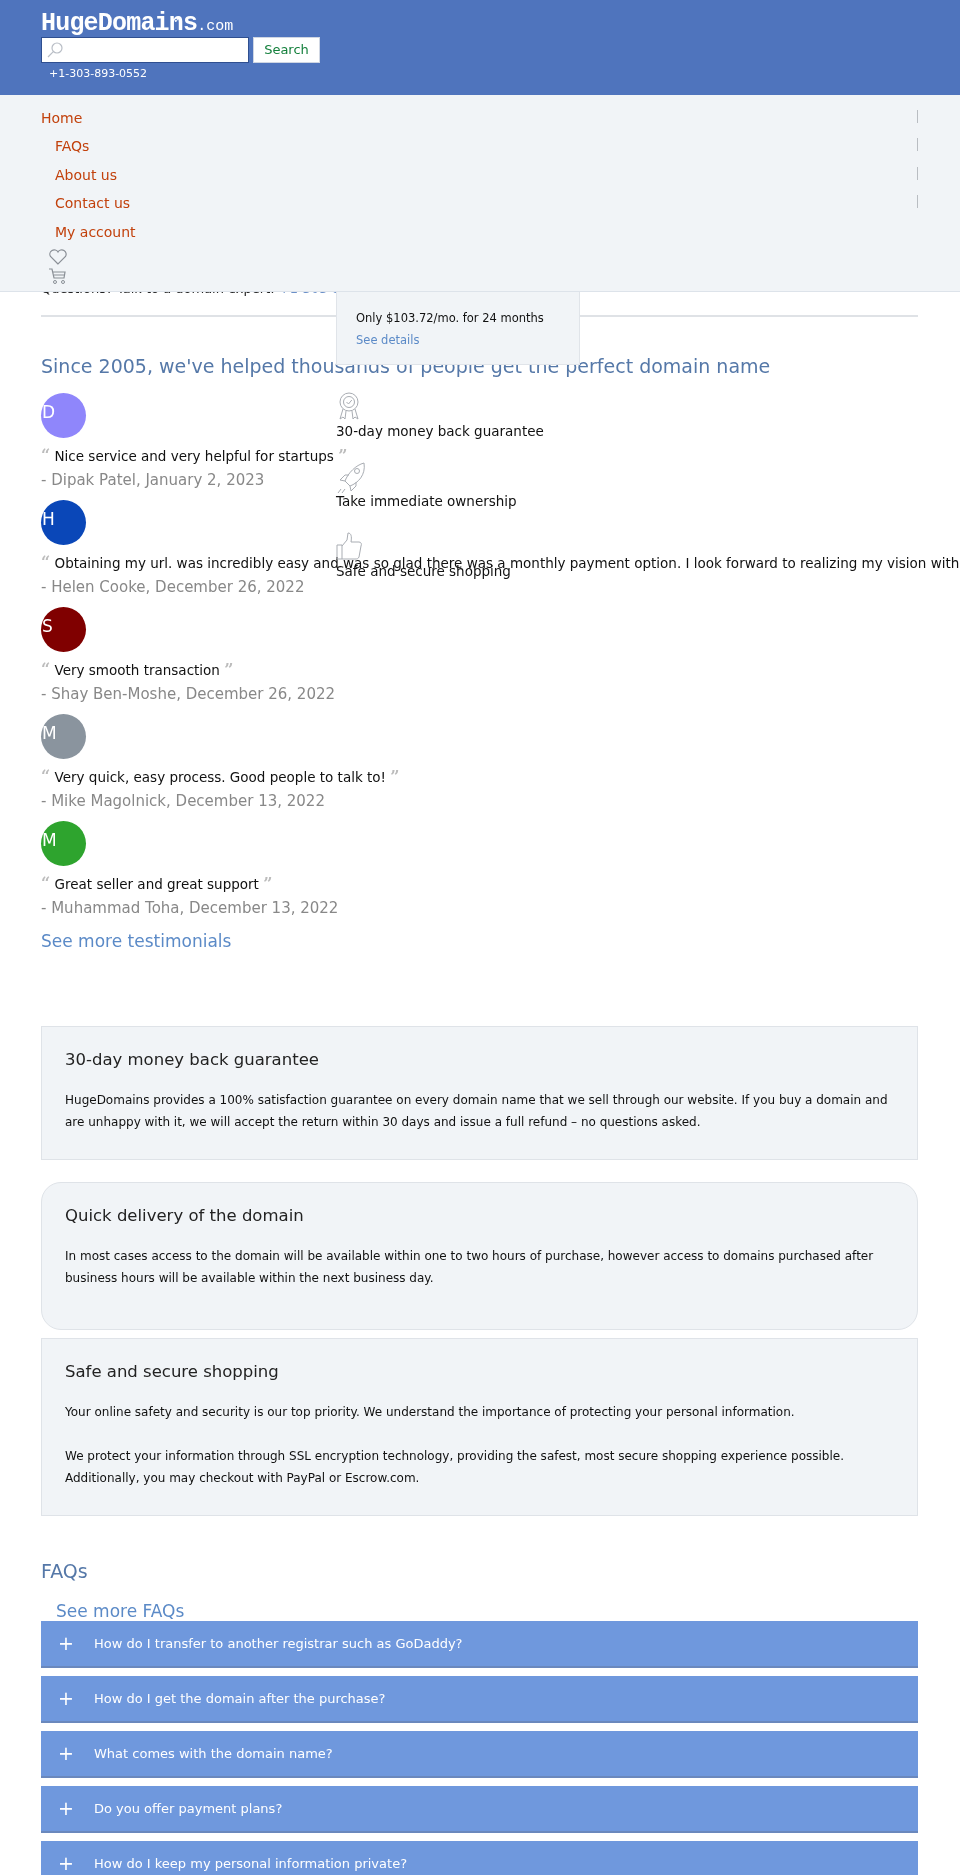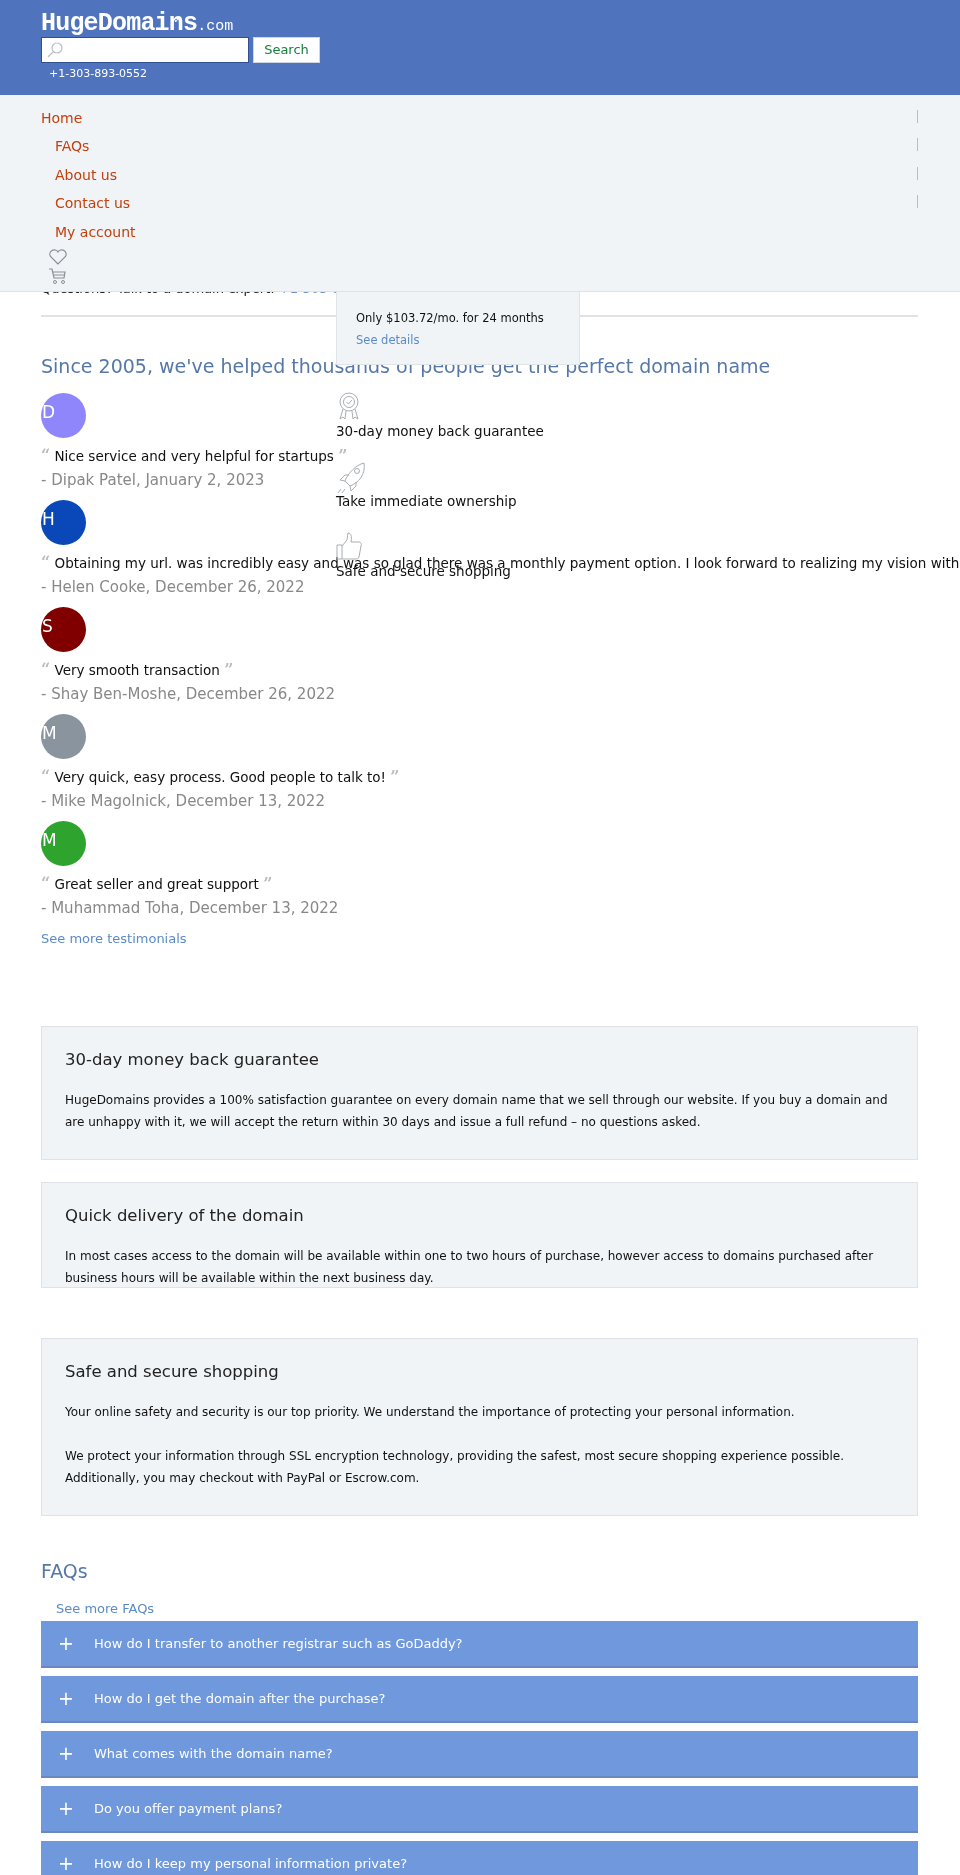--- a/index.html
+++ b/index.html
@@ -38,21 +38,21 @@
   .avatar { width: 45px; height: 45px; border-radius: 50%; color: #fff; font-size: 17px; line-height: 18px; padding-top: 10px; padding-left: 1px; }
   .quote { margin-top: 8px; font-size: 13.5px; color: #111; white-space: nowrap; }
   .qmark { color: #bcbcbc; font-size: 16px; font-weight: bold; font-family: "DejaVu Serif", serif; }
   .author { margin-top: 6px; font-size: 15px; color: #888; }
 
   .features { position: absolute; left: 336px; top: 391px; width: 260px; }
   .feature { position: relative; height: 70px; }
   .feature svg { position: absolute; left: 0; top: 0; }
   .feature .ftext { position: absolute; left: 0; top: 32px; font-size: 13.5px; color: #111; white-space: nowrap; }
 
-  .link-text { position: absolute; font-size: 13px; color: #5b8ac7; }
+  .link-text { position: absolute; font-size: 17px; color: #5b8ac7; }
 
   
   .promise { position: absolute; left: 41px; width: 877px; background: #f1f4f7; border: 1px solid #dfe3e8; padding: 23px 23px; }
   .promise h3 { font-size: 16.5px; font-weight: normal; color: #222; margin-bottom: 20px; }
   .promise p { font-size: 12px; line-height: 22px; color: #111; }
   .promise p + p { margin-top: 22px; }
 
   
   .faq { position: absolute; left: 41px; width: 877px; height: 47px; background: #6f98dd; border-bottom: 2px solid #6a88bd; color: #fff; font-size: 13px; }
   .faq .plus { position: absolute; left: 17px; top: 11px; font-size: 19px; line-height: 22px; }
@@ -174,21 +174,21 @@
 
 <div class="link-text" style="left:41px; top:931px;">See more testimonials</div>
 
 <div class="h2" style="left:41px; top:1025px;">Our promise to you</div>
 
 <div class="promise" style="top:1026px; height:134px;">
   <h3>30-day money back guarantee</h3>
   <p>HugeDomains provides a 100% satisfaction guarantee on every domain name that we sell through our website. If you buy a domain and are unhappy with it, we will accept the return within 30 days and issue a full refund – no questions asked.</p>
 </div>
 
-<div class="promise" style="top:1182px; height:106px;">
+<div class="promise" style="top:1182px; height:148px;border-radius:20px;">
   <h3>Quick delivery of the domain</h3>
   <p>In most cases access to the domain will be available within one to two hours of purchase, however access to domains purchased after business hours will be available within the next business day.</p>
 </div>
 
 <div class="promise" style="top:1338px; height:178px;">
   <h3>Safe and secure shopping</h3>
   <p>Your online safety and security is our top priority. We understand the importance of protecting your personal information.</p>
   <p>We protect your information through SSL encryption technology, providing the safest, most secure shopping experience possible. Additionally, you may checkout with PayPal or Escrow.com.</p>
 </div>
 

